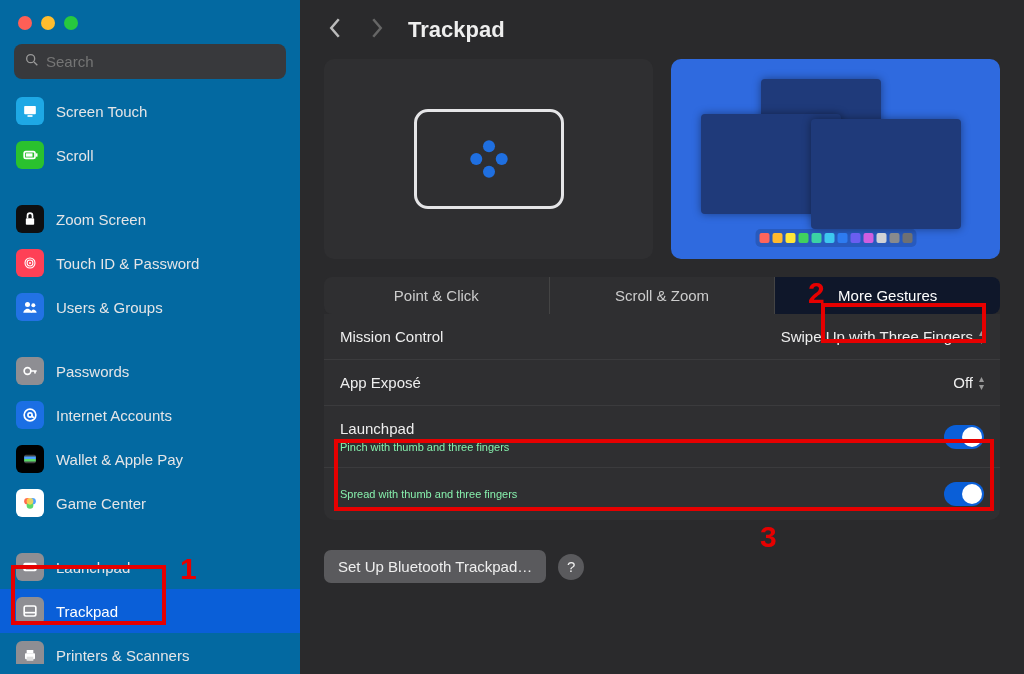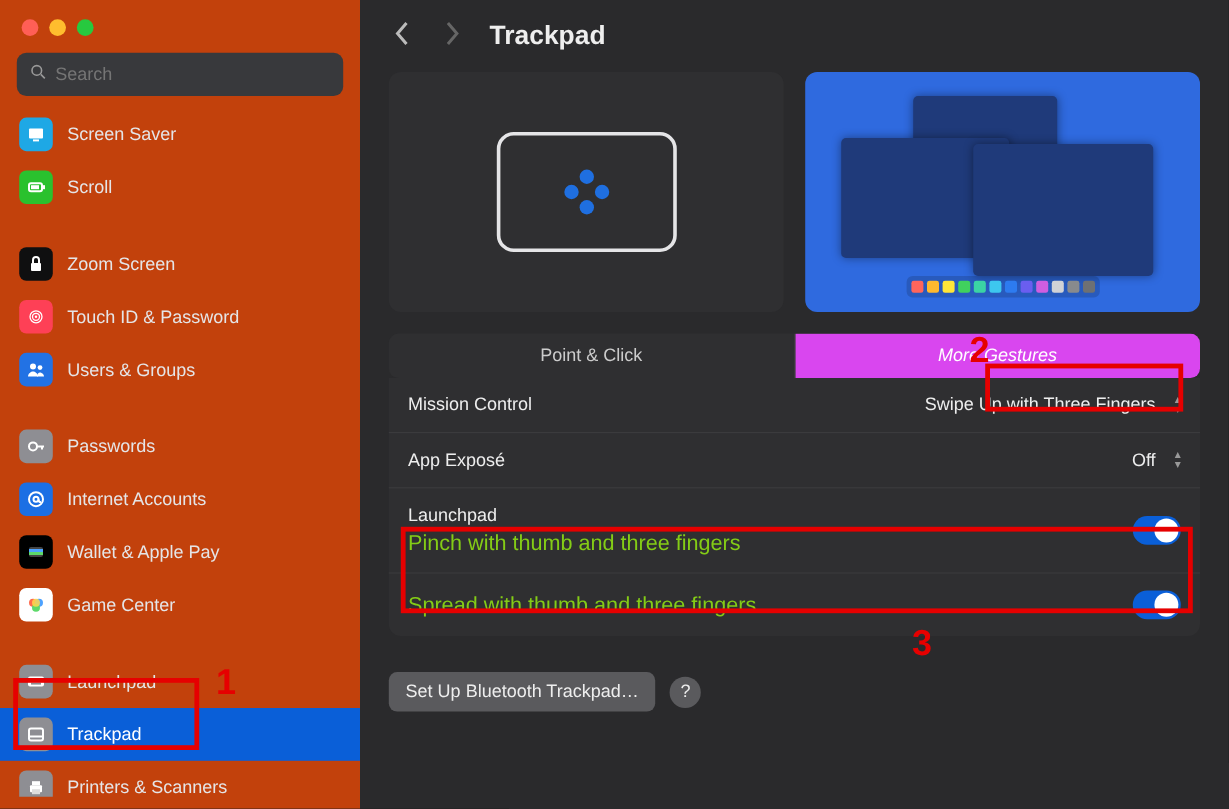--- a/index.html
+++ b/index.html
@@ -8,21 +8,21 @@
     background: #1e1e1e;
     color: #ddd;
     width: 1024px;
     height: 674px;
     overflow: hidden;
     display: flex;
     font-size: 15px;
   }
   .sidebar {
     width: 300px;
-    background: #c2410c;
+    background: #0369a1;
     display: flex;
     flex-direction: column;
     padding: 10px 0;
   }
   .traffic {
     display: flex;
     gap: 9px;
     padding: 6px 18px 14px 18px;
   }
   .tl { width: 14px; height: 14px; border-radius: 50%; }
@@ -123,34 +123,34 @@
   }
   .tab {
     flex: 1;
     text-align: center;
     padding: 10px 4px;
     color: #ccc;
     font-size: 15px;
     border-right: 1px solid #444;
   }
   .tab:last-child { border-right:none; }
-  .tab.active { background: #d946ef; color: #fff; font-style: italic; }
+  .tab.active { background: #0f172a; color: #fff; }
   .settings { background: #2f2f31; border-radius: 0 0 10px 10px; margin-top:0; }
   .setting {
     display: flex;
     align-items: center;
     justify-content: space-between;
     padding: 14px 16px;
     border-bottom: 1px solid #3b3b3d;
   }
   .setting:last-child { border-bottom: none; }
   .setting-left { display:flex; flex-direction:column; gap:4px; }
   .setting-title { color: #eee; font-size: 15px; }
-  .setting-sub { color: #84cc16; font-size: 18px; }
-  .select-val { color: #eee; display:flex; align-items:center; gap:16px; }
+  .setting-sub { color: #86efac; font-size: 11px; }
+  .select-val { color: #eee; display:flex; align-items:center; gap:6px; }
   .updown { color:#999; font-size:10px; line-height:8px; display:flex; flex-direction:column;}
   .toggle {
     width: 40px; height: 24px; border-radius: 12px;
     background: #0a5fd8; position: relative;
   }
   .toggle::after {
     content:""; position:absolute; width:20px; height:20px; border-radius:50%;
     background:#fff; top:2px; right:2px;
   }
   .footer {
@@ -193,21 +193,21 @@
     <input type="text" placeholder="Search" style="">
   </div>
   <div class="sb-list" id="sb-list">
       <div class="sb-item">
         <div class="sb-icon" style="background:#1ea8e5">
           <svg width="20" height="20" viewBox="0 0 24 24">
             <rect x="5" y="6" width="14" height="10" rx="1" fill="#fff"></rect>
             <rect x="9" y="17" width="6" height="2" fill="#fff"></rect>
           </svg>
         </div>
-        <div class="sb-label">Screen Saver</div>
+        <div class="sb-label">Screen Touch</div>
       </div>
       <div class="sb-item">
         <div class="sb-icon" style="background:#2ac12e">
           <svg width="20" height="20" viewBox="0 0 24 24">
             <rect x="5" y="8" width="13" height="8" rx="2" fill="none" stroke="#fff" stroke-width="2"></rect>
             <rect x="19" y="10" width="2" height="4" fill="#fff"></rect>
             <rect x="7" y="10" width="8" height="4" fill="#fff"></rect>
           </svg>
         </div>
         <div class="sb-label">Scroll</div>
@@ -359,20 +359,21 @@
             <div class="dk" style="background: rgb(207, 94, 224);"></div>
             <div class="dk" style="background: rgb(208, 210, 214);"></div>
             <div class="dk" style="background: rgb(136, 138, 141);"></div>
             <div class="dk" style="background: rgb(110, 112, 115);"></div>
           </div>
       </div>
     </div>
 
     <div class="tabs" id="tabs">
         <div class="tab">Point &amp; Click</div>
+        <div class="tab">Scroll &amp; Zoom</div>
         <div class="tab active">More Gestures</div>
       </div>
 
     <div class="settings">
       <div class="setting">
         <div class="setting-left">
           <div class="setting-title">Mission Control</div>
         </div>
         <div class="select-val">
           <span>Swipe Up with Three Fingers</span>

